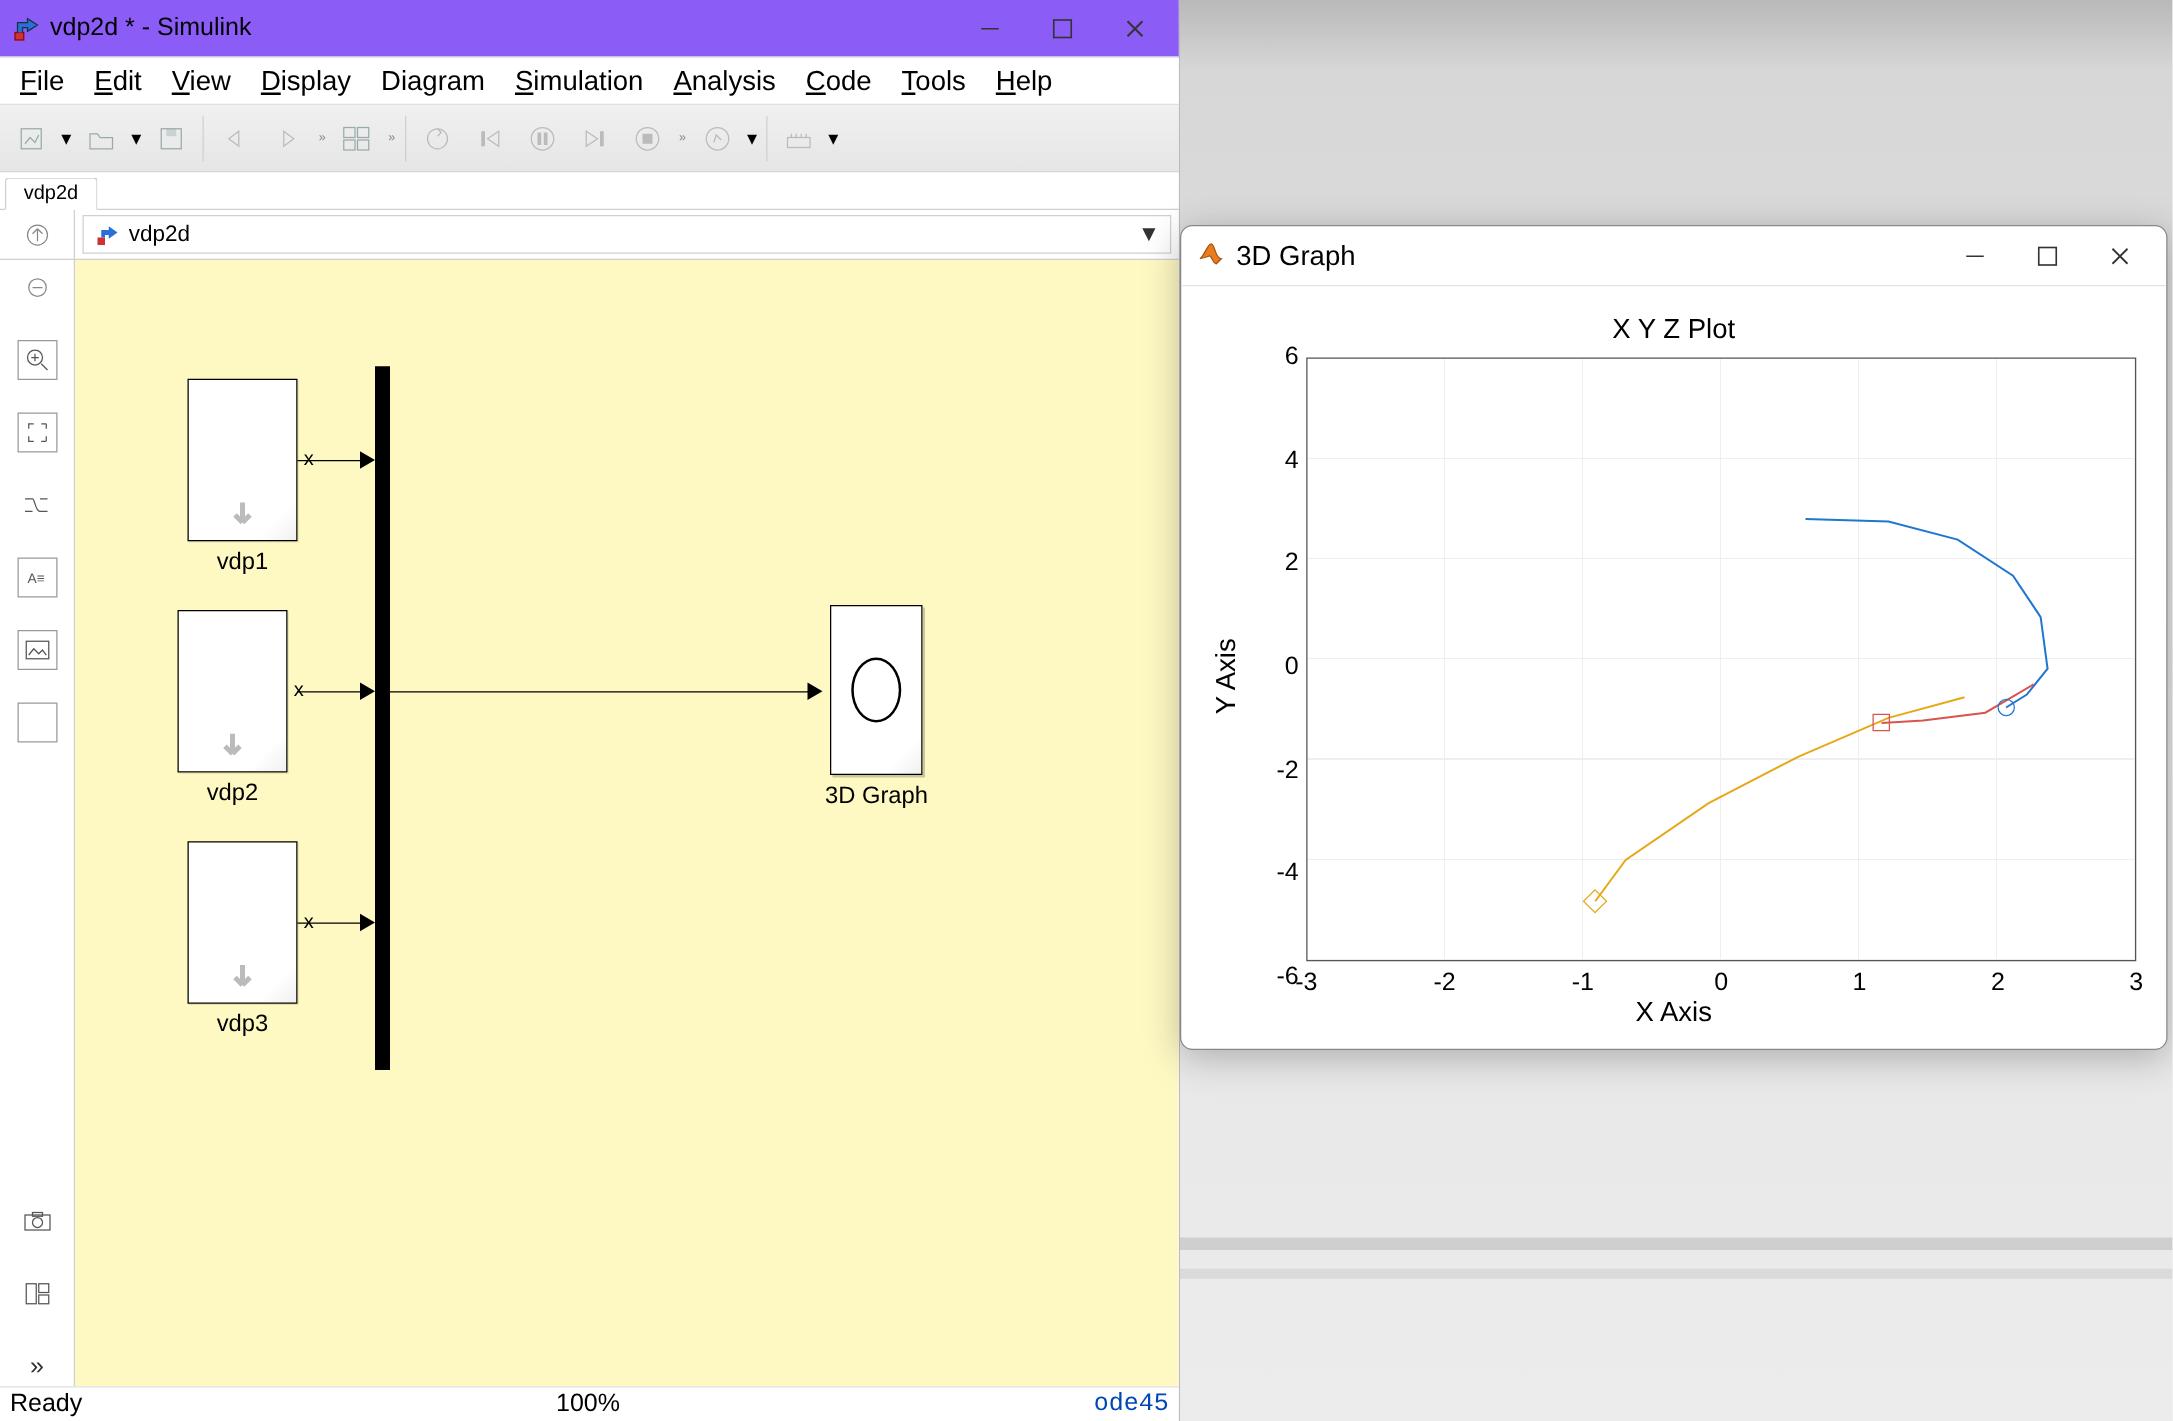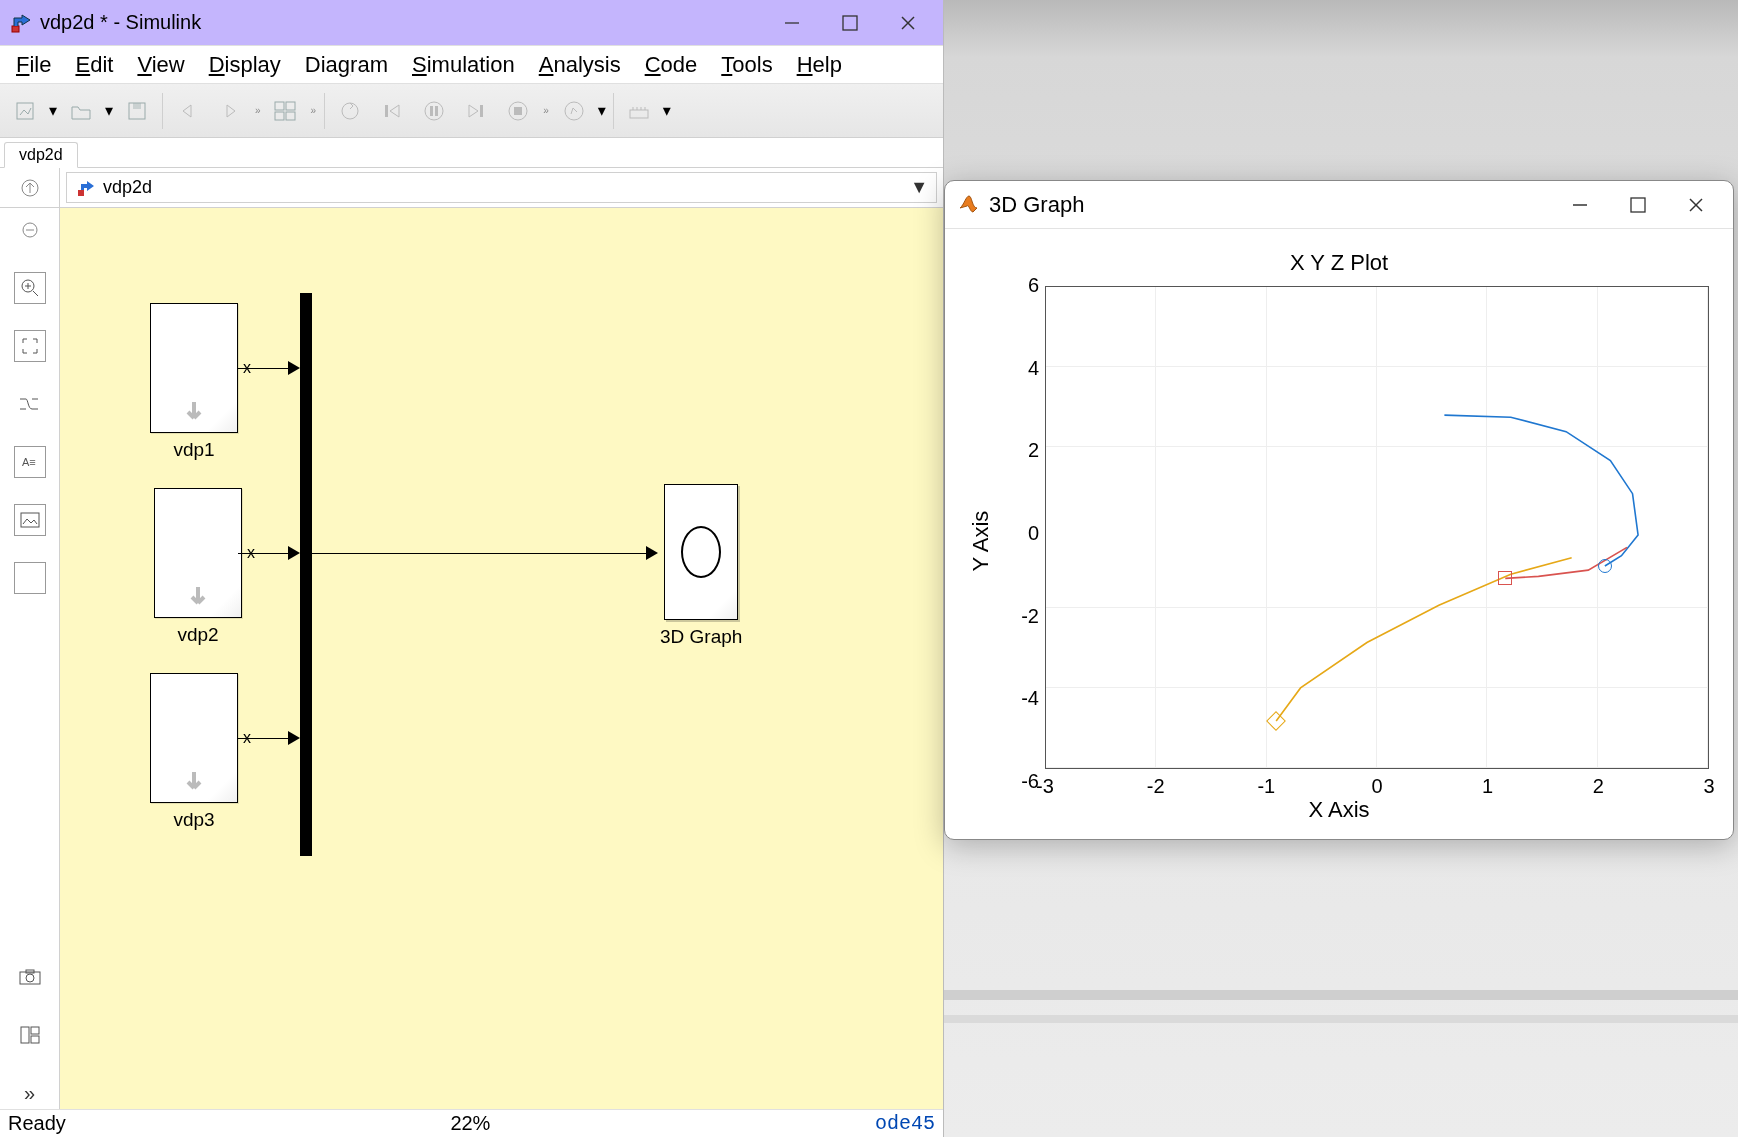--- a/index.html
+++ b/index.html
@@ -37,21 +37,21 @@
     border-right: 1px solid #bbb;
     display: flex;
     flex-direction: column;
   }
 
   .titlebar {
     height: 46px;
     display: flex;
     align-items: center;
     padding: 0 6px 0 10px;
-    background: #c4b5fd;
+    background: #8b5cf6;
     border-bottom: 1px solid #e0e0e0;
   }
   .titlebar .app-icon svg { display:block; }
   .titlebar .title {
     font-size: 20px;
     margin-left: 8px;
     color: #000;
     flex: 0 0 auto;
   }
   .titlebar .spacer { flex:1; }
@@ -552,21 +552,21 @@
             <span class="block-port">x</span>
             <span class="block-arrow">
               <svg width="28" height="28">
                   <path d="M14 4 V20 M14 20 L8 14 M14 20 L20 14" fill="none" stroke="#bbb" stroke-width="4"></path>
                 </svg>
             </span>
           </div>
           <div class="block-label">vdp1</div>
         </div>
 
-        <div class="block" style="left:94px; top:280px;">
+        <div class="block" style="left:82px; top:280px;">
           <div class="block-body">
             <span class="block-port">x</span>
             <span class="block-arrow">
               <svg width="28" height="28">
                   <path d="M14 4 V20 M14 20 L8 14 M14 20 L20 14" fill="none" stroke="#bbb" stroke-width="4"></path>
                 </svg>
             </span>
           </div>
           <div class="block-label">vdp2</div>
         </div>
@@ -601,21 +601,21 @@
         <div class="wire h" style="left:178px; top:530px; width:52px;"></div>
         <div class="arrowhead" style="left:228px; top:523px;"></div>
 
         <div class="wire h" style="left:252px; top:345px; width:336px;"></div>
         <div class="arrowhead" style="left:586px; top:338px;"></div>
       </div>
     </div>
 
     <div class="statusbar">
       <span class="sb-left">Ready</span>
-      <span class="sb-mid">22%</span>
+      <span class="sb-mid">100%</span>
       <span class="sb-right">ode45</span>
     </div>
   </div>
 
   <div class="graph-window">
     <div class="g-titlebar">
       <span>
         <svg width="22" height="22">
             <path d="M3 16 C7 13 9 4 12 4 C15 4 15 16 20 16 L16 20 C13 20 12 12 10 14 L3 16 Z" fill="#e87c1e" stroke="#a35410"></path>
           </svg>

